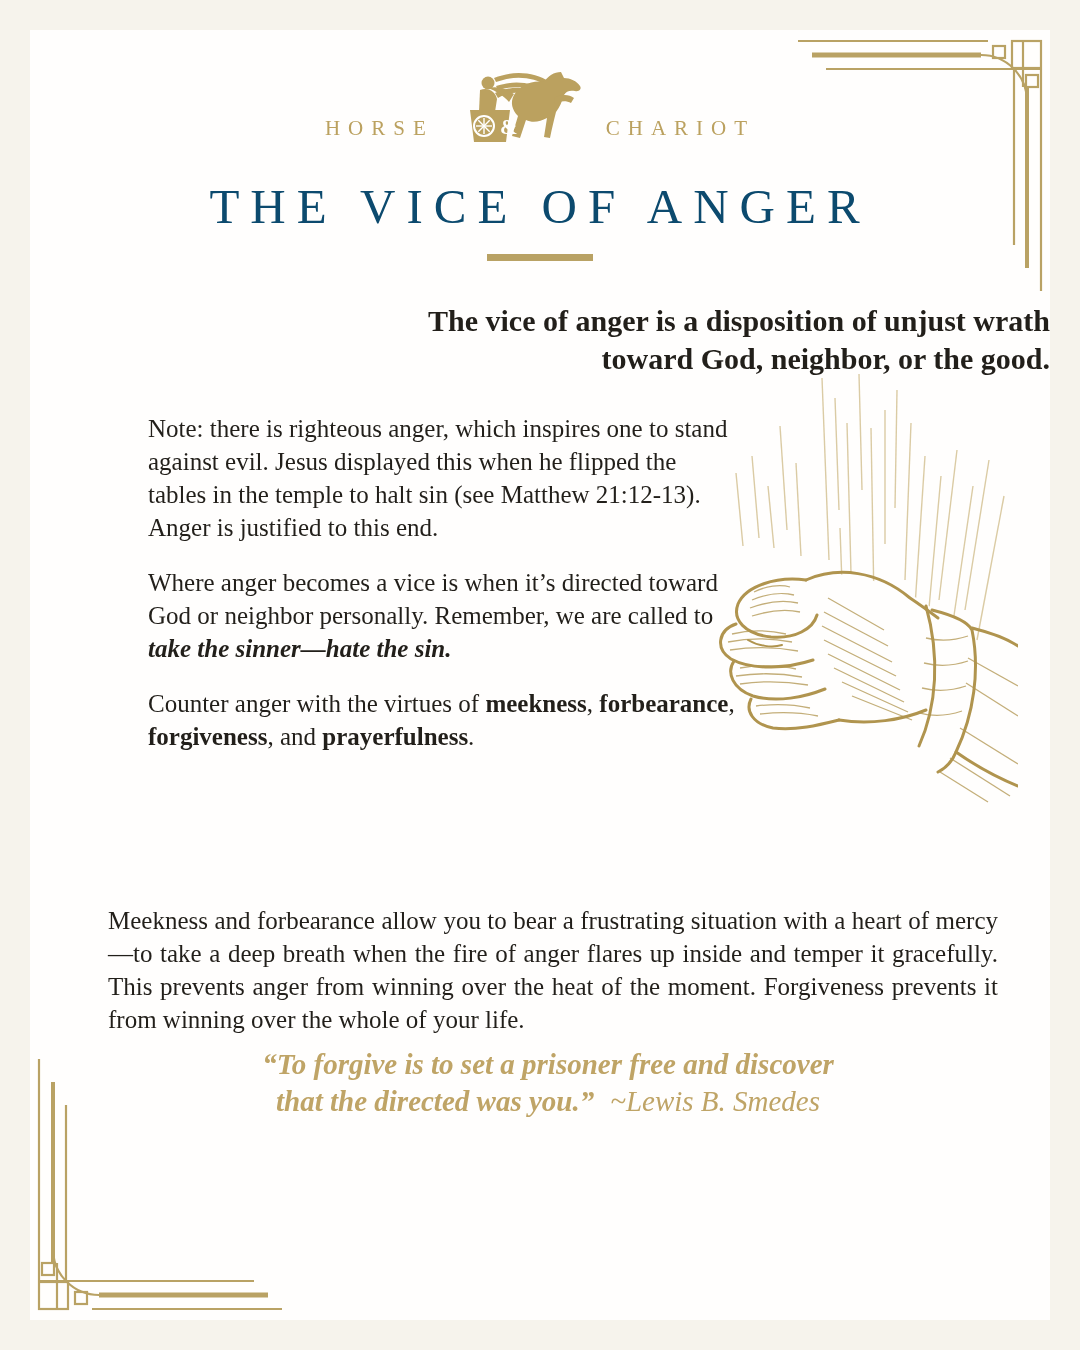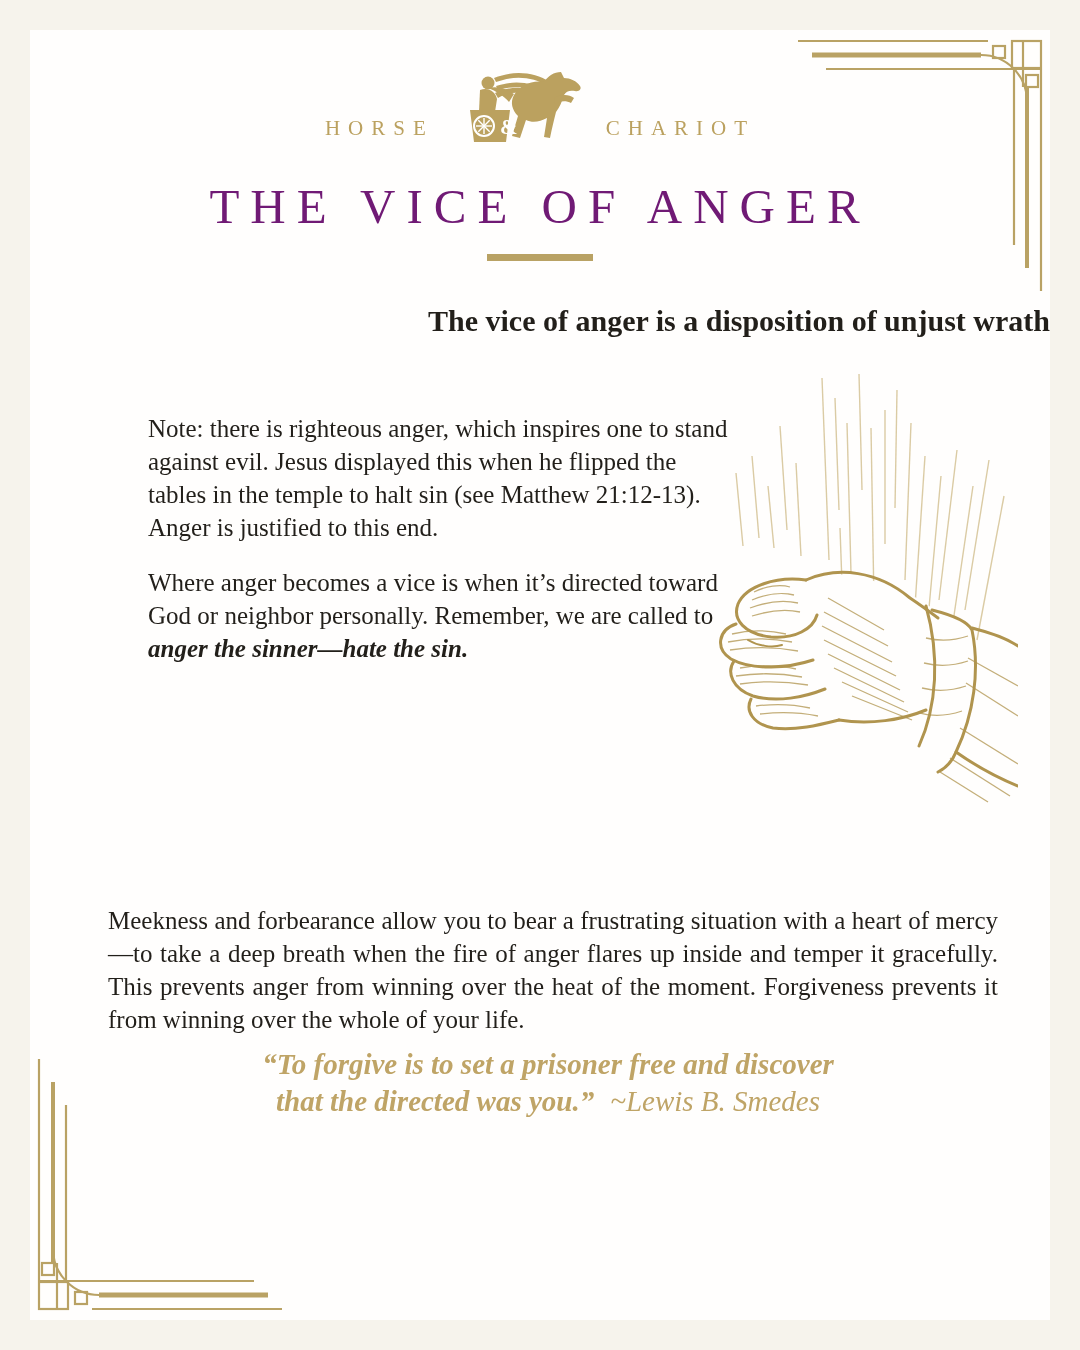--- a/index.html
+++ b/index.html
@@ -9,21 +9,21 @@
     font-family:"Liberation Serif","DejaVu Serif",serif;color:#221f1a;
   }
   .panel{position:absolute;left:30px;top:30px;width:1020px;height:1290px;background:#fffefd;}
   .orn{position:absolute;}
   .orn-tr{top:5px;right:2px;}
   .orn-bl{bottom:5px;left:2px;transform:rotate(180deg);}
   .brand{position:absolute;top:40px;left:0;width:100%;display:flex;justify-content:center;align-items:flex-end;gap:24px;color:#bba15f;}
   .brand-word{font-size:21px;letter-spacing:8px;line-height:1;padding-bottom:4px;white-space:nowrap;}
   .brand-mark{display:block;margin:0 -4px -1px -4px;}
   .title{position:absolute;top:148px;left:0;width:100%;text-align:center;margin:0;
-    font-size:49px;font-weight:normal;letter-spacing:11px;color:#701a75;white-space:nowrap;}
+    font-size:49px;font-weight:normal;letter-spacing:11px;color:#0c4a6e;white-space:nowrap;}
   .divider{position:absolute;top:224px;left:50%;transform:translateX(-50%);width:106px;height:7px;background:#b9a264;}
   .intro{position:absolute;top:272px;left:0;width:100%;text-align:right;font-weight:bold;font-size:30px;line-height:38px;}
   .col-left{position:absolute;top:382px;left:78px;width:588px;font-size:25px;line-height:33px;margin-left:40px;}
   .col-left p{margin:0 0 22px 0;}
   .bi{font-weight:bold;font-style:italic;}
   .fist{position:absolute;top:338px;right:32px;}
   .wide{position:absolute;left:78px;right:52px;font-size:25px;line-height:33px;text-align:justify;margin:0;}
   .p4{top:846px;margin-top:28px;}
   .quote{position:absolute;top:1016px;left:8px;width:100%;text-align:center;color:#bfa466;
     font-size:29px;line-height:37px;font-style:italic;font-weight:bold;}
@@ -92,25 +92,27 @@
         <text x="46" y="64" fill="#ffffff" font-size="21" font-weight="bold" font-family="Liberation Serif, DejaVu Serif, serif">&amp;</text>
       </svg>
       <span class="brand-word">CHARIOT</span>
     </div>
 
     <h1 class="title">THE VICE OF ANGER</h1>
     <div class="divider"></div>
 
     <div class="intro">
       <div>The vice of anger is a disposition of unjust wrath</div>
+      <div>toward God, neighbor, or the good.</div>
     </div>
 
     <div class="col-left">
       <p>Note: there is righteous anger, which inspires one to stand against evil. Jesus displayed this when he flipped the tables in the temple to halt sin (see Matthew 21:12-13). Anger is justified to this end.</p>
-      <p><span>Where anger becomes a vice is when it’s directed toward God or neighbor personally. Remember, we are called to </span><span class="bi">anger the sinner—hate the sin.</span></p>
+      <p><span>Where anger becomes a vice is when it’s directed toward God or neighbor personally. Remember, we are called to </span><span class="bi">take the sinner—hate the sin.</span></p>
+      <p><span>Counter anger with the virtues of </span><b>meekness</b><span>, </span><b>forbearance</b><span>, </span><b>forgiveness</b><span>, and </span><b>prayerfulness</b><span>.</span></p>
     </div>
 
     <svg class="fist" width="330" height="480" viewBox="0 0 330 480">
       <g stroke="#c3aa6a" stroke-width="1.4" opacity="0.6">
         <line x1="48" y1="105" x2="55" y2="178"></line>
         <line x1="64" y1="88" x2="71" y2="170"></line>
         <line x1="80" y1="118" x2="86" y2="180"></line>
         <line x1="92" y1="58" x2="99" y2="162"></line>
         <line x1="108" y1="95" x2="113" y2="188"></line>
         <line x1="134" y1="10" x2="141" y2="192"></line>

